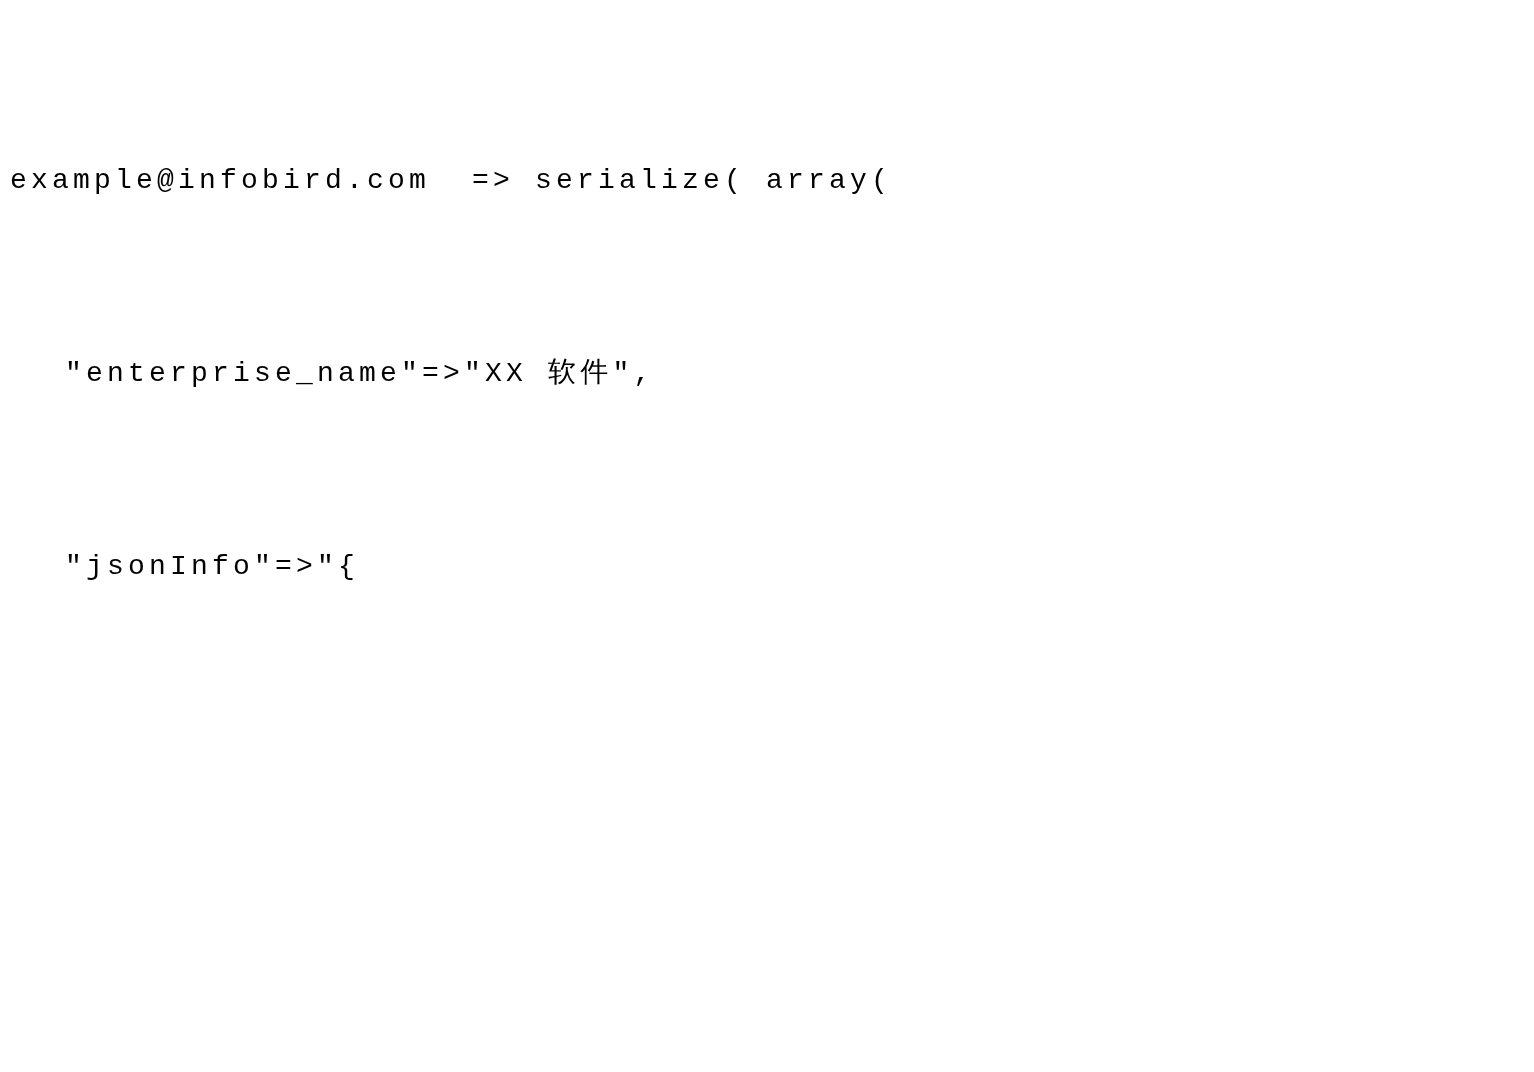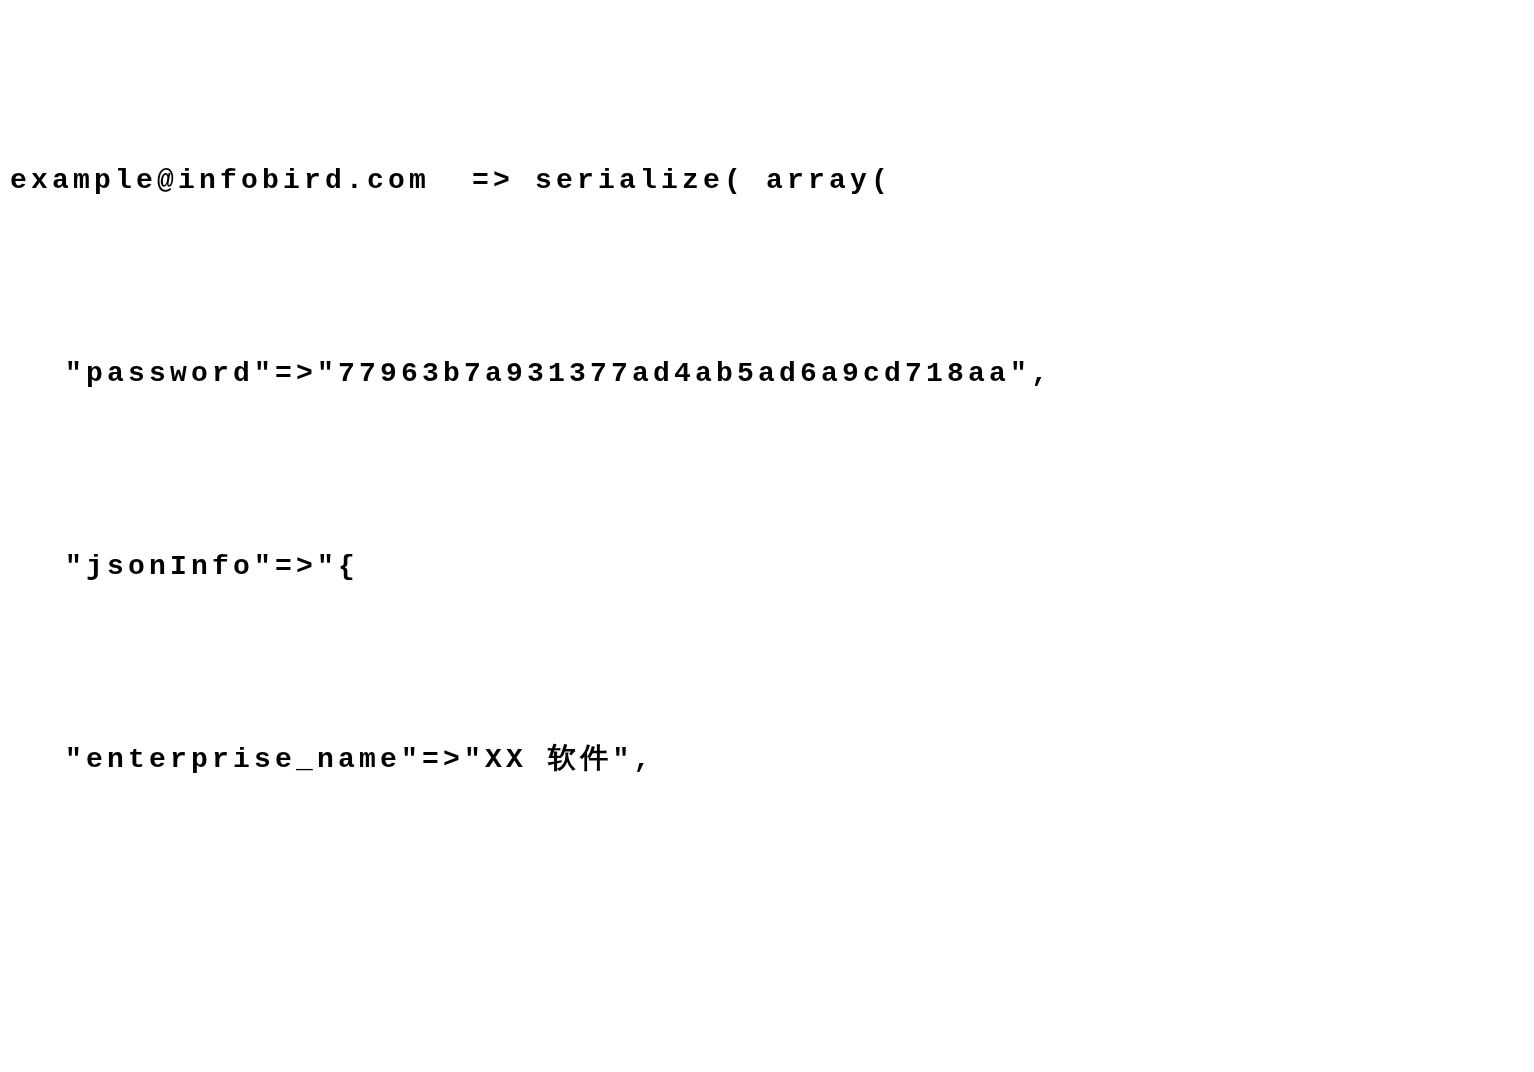--- a/index.html
+++ b/index.html
@@ -17,34 +17,32 @@
       line-height: 2.3;
       width: 1534px;
       height: 1072px;
       overflow: hidden;
     }
     .code-block {
       white-space: pre;
     }
     .line {
       display: block;
-      font-weight: bold;
     }
     .indent1 {
       padding-left: 55px;
     }
   </style>
 </head>
 <body>
 
 <div class="code-block">
   <span class="line">example@infobird.com  =&gt; serialize( array(</span>
-  <span class="line indent1">″password″=&gt;″77963b7a931377ad4ab5ad6a9cd718aa″,</span>
+  <span class="line indent1">″enterprise_name″=&gt;″XX 软件″,</span>
   <span class="line indent1">″jsonInfo″=&gt;″{</span>
-  <span class="line indent1">″enterprise_name″=&gt;″XX 软件″,</span>
   
   
   
   
   
   
   
 </div>
 
 </body></html>

